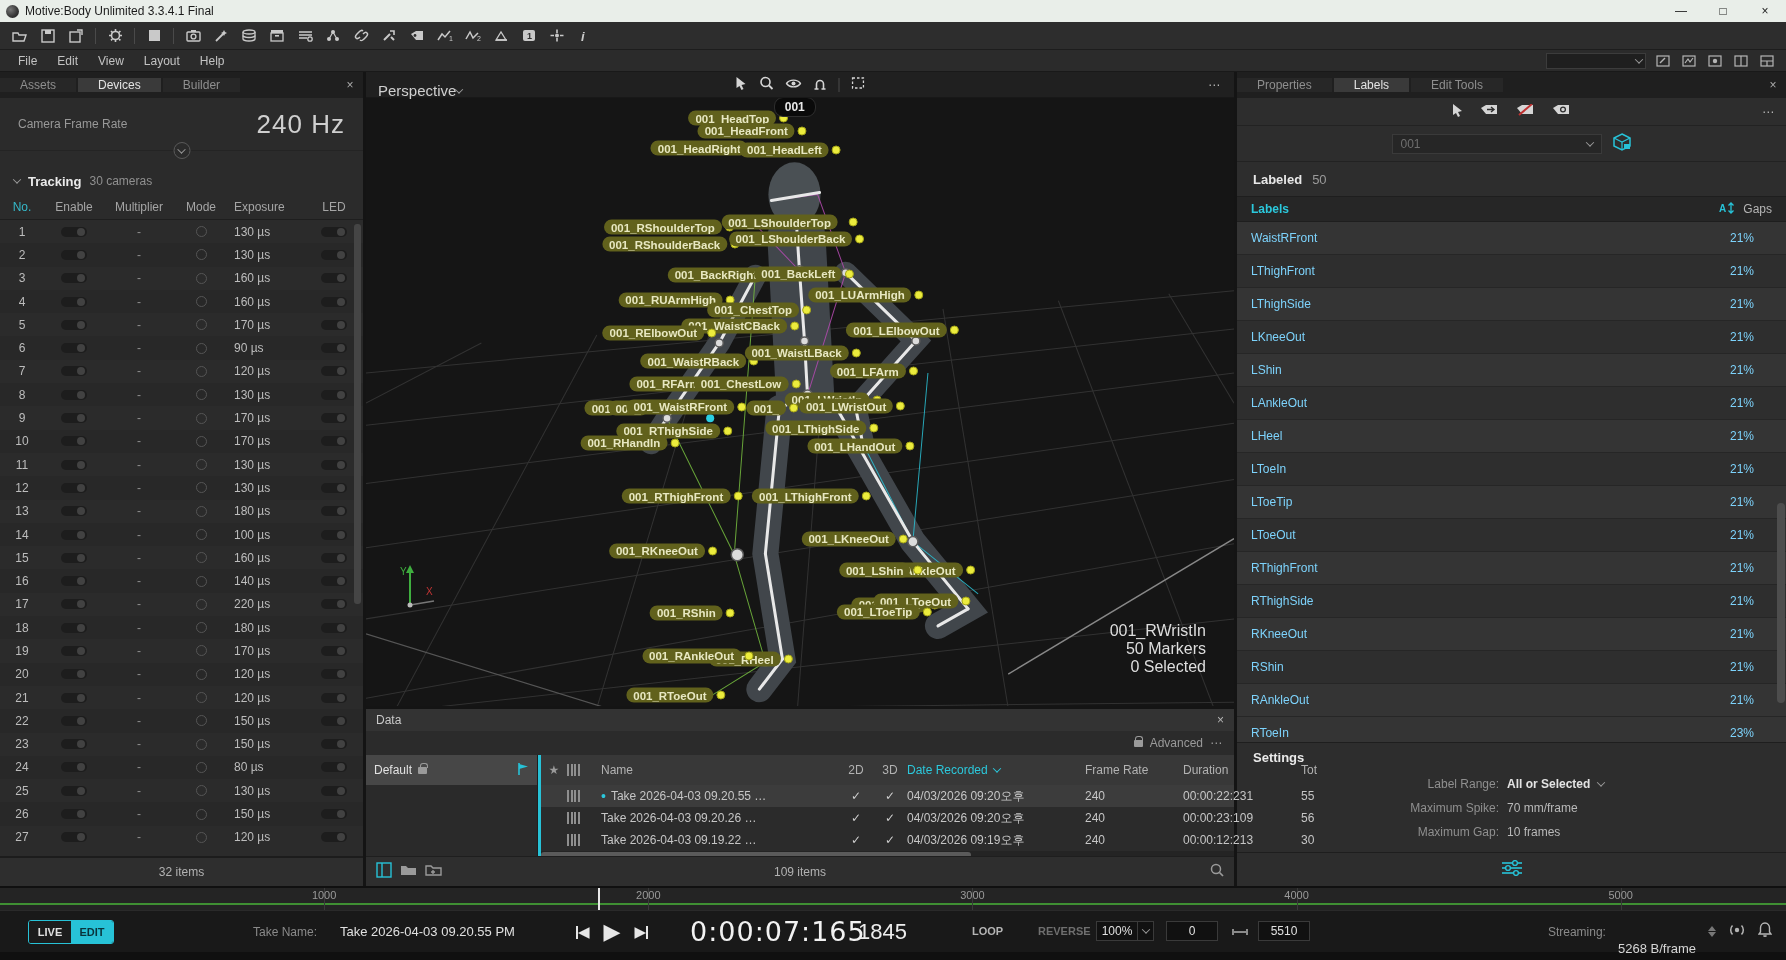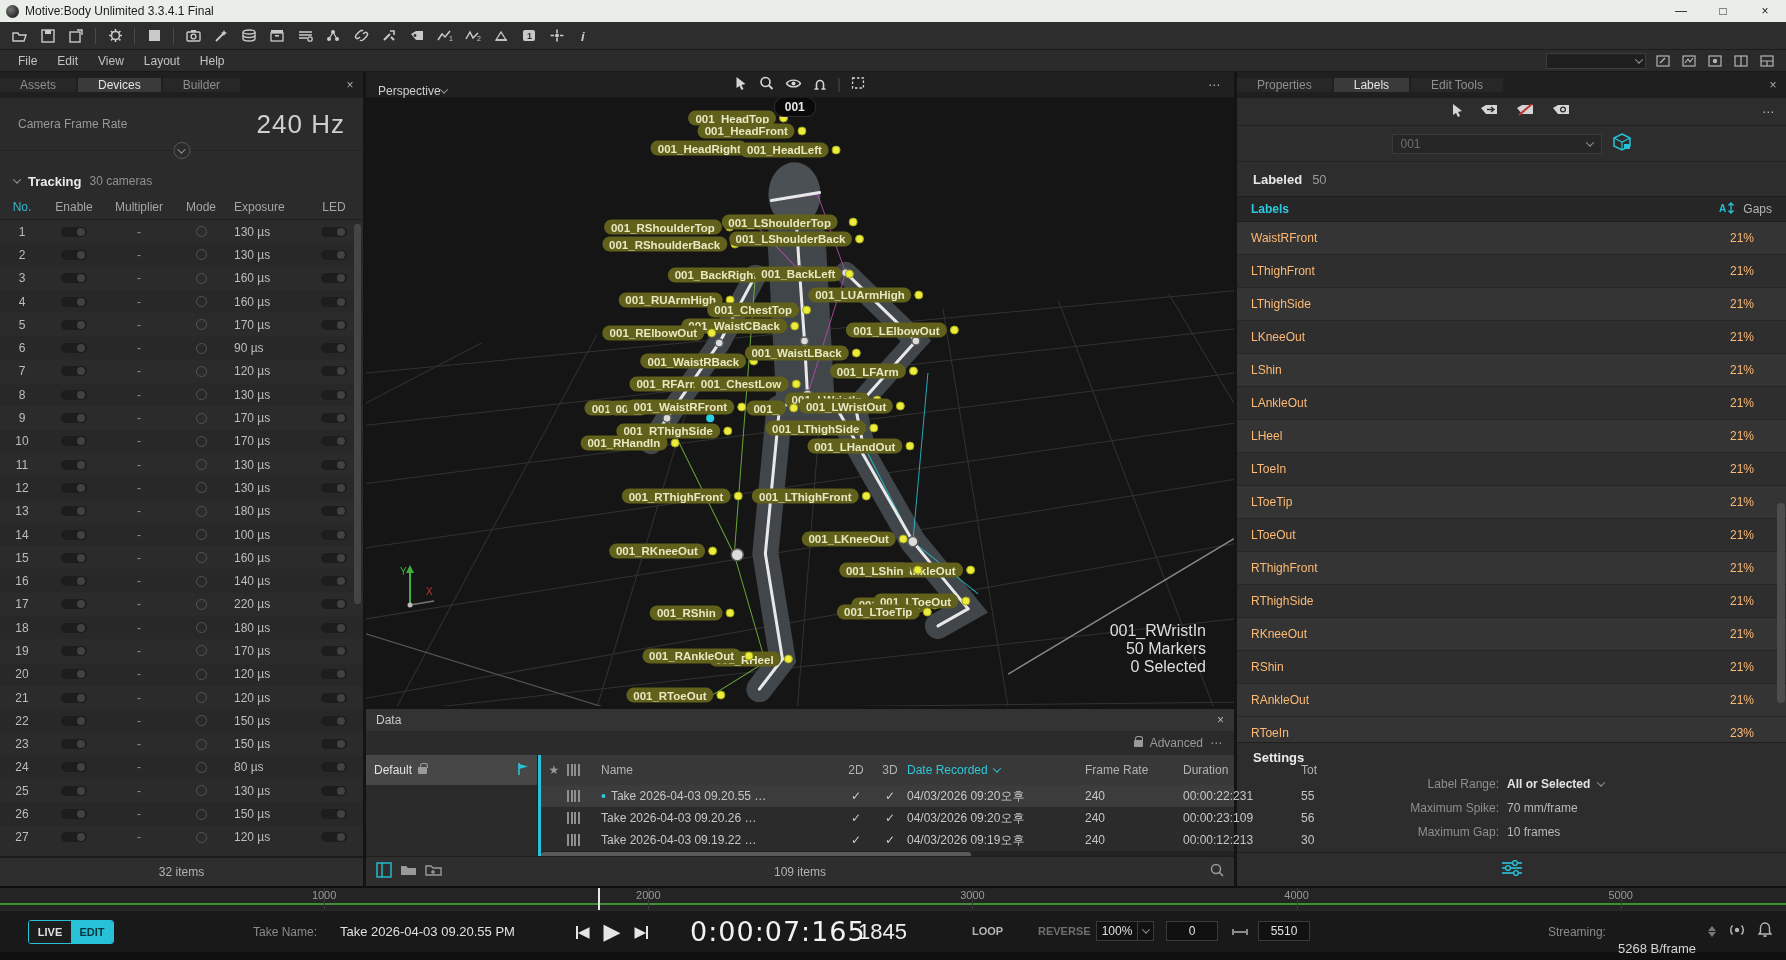--- a/index.html
+++ b/index.html
@@ -65,21 +65,21 @@
   .toggle { width:26px; height:10px; border-radius:5px; background:#1d1d1d; position:relative;}
   .toggle::after { content:""; position:absolute; right:2px; top:1px; width:8px; height:8px; border-radius:50%; background:#424242;}
   .mode-circ { width:11px; height:11px; border-radius:50%; border:1px solid #555; position:relative;}
   .lp-scroll { position:absolute; right:2px; top:4px; width:7px; height:380px; background:#454545; border-radius:3px;}
   .lp-footer { height:30px; border-top:2px solid #1c1c1c; background:#2e2e2e; display:flex; align-items:center; justify-content:center; color:#b2b2b2; flex:none;}
 
   
   .center { flex:1; display:flex; flex-direction:column; min-width:0;}
   .viewport { height:634px; background:#151515; position:relative; flex:none; overflow:hidden;}
   .vp-toolbar { position:absolute; left:0; right:0; top:0; height:26px; background:#202020; border-bottom:1px solid #181818; display:flex; align-items:center; z-index:30;}
-  .vp-view { display:flex; align-items:center; padding-left:12px; color:#cfcfcf; font-size:12px;margin-top:12px;}
+  .vp-view { display:flex; align-items:center; padding-left:12px; color:#cfcfcf; font-size:15px;margin-top:12px;}
   .vp-tools { position:absolute; left:50%; transform:translateX(-50%); display:flex; align-items:center; gap:12px;}
   .vp-dots { position:absolute; right:12px; color:#b5b5b5; letter-spacing:2px;}
   .vp-svg { position:absolute; inset:0; }
   .marker-layer { position:absolute; inset:0; z-index:10;}
   .mlabel { position:absolute; transform:translate(-50%,-50%); display:flex; align-items:center; gap:3px; white-space:nowrap;}
   .mlabel .pill { background:#61611c; color:#e8e8c2; font-size:11.5px; font-weight:bold; padding:1.5px 7px; border-radius:8px;}
   .mlabel .dot { width:9px; height:9px; border-radius:50%; background:#ecec3d; border:1px solid #a3a316; flex:none;}
   .badge001 { position:absolute; transform:translate(-50%,-50%); background:#0a0a0a; color:#e8e8e8; font-size:12px; font-weight:bold; padding:2px 10px; border-radius:9px; border:1px solid #2e2e2e; z-index:11;}
   .vp-overlay { position:absolute; right:28px; bottom:30px; text-align:right; color:#dedede; font-size:16px; line-height:18px; z-index:12;}
   .axis-gizmo { position:absolute; left:30px; bottom:90px; z-index:12;}
@@ -116,21 +116,21 @@
   .rp-dropdown-row { height:36px; display:flex; align-items:center; justify-content:center; gap:10px; border-bottom:1px solid #222; flex:none;}
   .rp-select { width:210px; height:20px; background:#262626; border:1px solid #3a3a3a; display:flex; align-items:center; padding:0 8px; color:#6f6f6f;}
   .rp-select .chev { margin-left:auto;}
   .labeled-row { height:34px; display:flex; align-items:center; padding-left:16px; gap:10px; flex:none;}
   .labeled-word { color:#e8e8e8; font-weight:bold; font-size:13px;}
   .labeled-count { color:#9a9a9a; font-size:13px;}
   .labels-head { height:26px; display:flex; align-items:center; padding:0 14px; background:#262626; border-top:1px solid #1e1e1e; border-bottom:1px solid #1e1e1e; flex:none;}
   .labels-title { color:#2bc8dc; font-weight:bold;}
   .labels-head .right { margin-left:auto; display:flex; align-items:center; gap:8px; color:#b5b5b5;}
   .labels-list { flex:1; overflow:hidden; position:relative; min-height:0;}
-  .label-row { height:23.1px; display:flex; align-items:center; padding:16px 14px; color:#fdba74; border-bottom:1px solid #262626; background:#343434;}
+  .label-row { height:23.1px; display:flex; align-items:center; padding:16px 14px; color:#7dd3fc; border-bottom:1px solid #262626; background:#343434;}
   .label-row.alt { background:#2e2e2e;}
   .label-pct { margin-left:auto; padding-right:18px;}
   .rp-scroll { position:absolute; right:1px; top:281px; width:8px; height:200px; background:#4d4d4d; border-radius:4px;}
   .settings-title { height:30px; display:flex; align-items:center; padding-left:16px; color:#eaeaea; font-weight:bold; font-size:13px; border-top:1px solid #1e1e1e; flex:none;}
   .settings-rows { flex:none;}
   .s-row { height:24px; display:flex; align-items:center;}
   .s-label { width:262px; text-align:right; color:#8f8f8f; flex:none;}
   .s-value { padding-left:8px; color:#e3e3e3; font-weight:bold; display:flex; align-items:center; gap:8px;}
   .s-value.dim { color:#b9b9b9; font-weight:normal;}
   .rp-bottom { margin-top:8px; border-top:1px solid #1e1e1e; height:34px; display:flex; align-items:center; justify-content:center; flex:none;}

